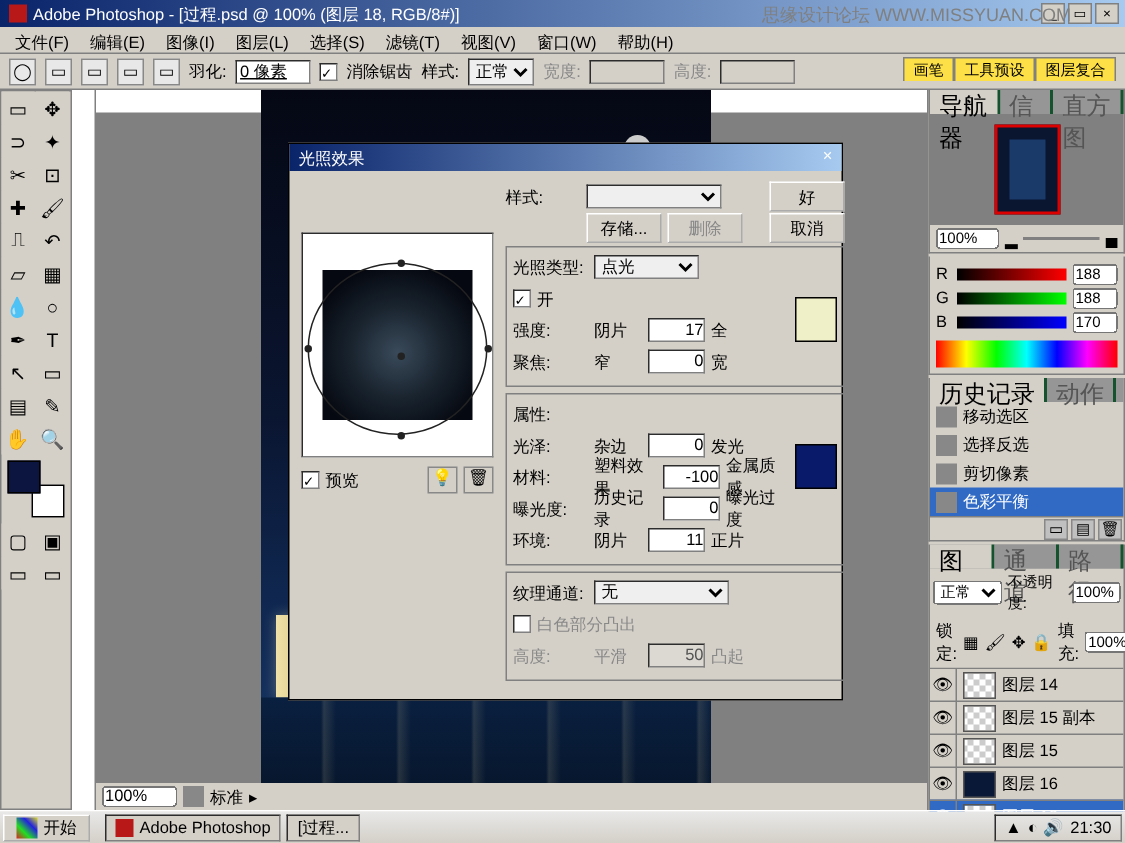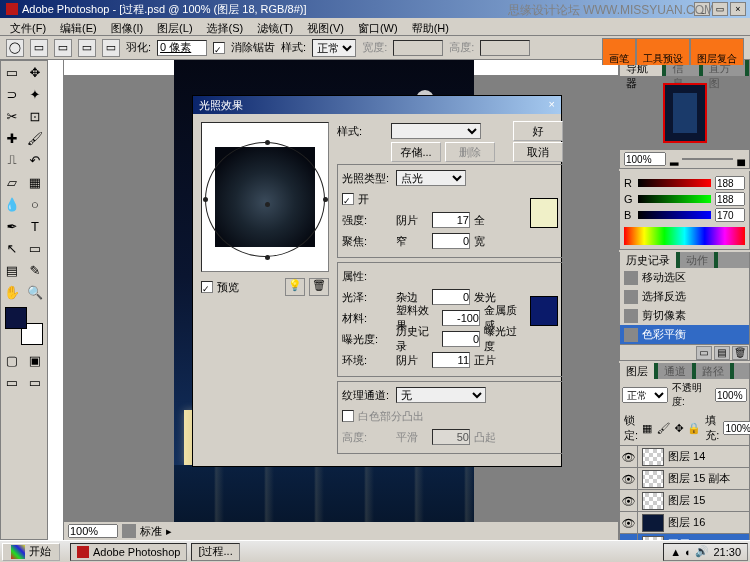--- a/index.html
+++ b/index.html
@@ -30,21 +30,21 @@
 .canvas-area { flex: 1; background: #808080; position: relative; overflow: hidden; }
 .canvas-content { position: absolute; left: 110px; top: 0; width: 300px; height: 480px; background: linear-gradient(to bottom, #050814 0%, #0a1530 45%, #102a55 75%, #1a3a6a 100%); }
 .moon { position: absolute; top: 30px; right: 40px; width: 18px; height: 18px; border-radius: 50%; background: #ccc; }
 .building-row { position: absolute; bottom: 70px; left: 0; right: 0; height: 60px; display: flex; gap: 20px; padding: 0 10px; }
 .window-lit { width: 40px; height: 55px; background: linear-gradient(to right, #f0e2a8, #d8c88a, #f0e2a8); box-shadow: 0 0 8px #f0e2a855; }
 .pool { position: absolute; bottom: 0; left: 0; right: 0; height: 75px; background: linear-gradient(to bottom, #0a2040, #061428); }
 .pool::before { content: ""; position: absolute; inset: 0; background: repeating-linear-gradient(to right, transparent 0, transparent 40px, #f0e2a822 42px, transparent 50px); }
 .canvas-footer { position: absolute; bottom: 0; left: 0; width: 100%; height: 18px; background: #d4d0c8; display: flex; align-items: center; gap: 4px; padding: 0 4px; font-size: 11px; }
 .panels { width: 132px; background: #d4d0c8; border-left: 1px solid #808080; }
 .panel-tabs { display: flex; background: #969696; height: 16px; }
-.panel-tab { padding: 1px 6px; font-size: 11px; background: #d4d0c8; border-right: 4px solid #14532d; }
+.panel-tab { padding: 1px 6px; font-size: 16px; background: #d4d0c8; border-right: 2px solid #14532d; }
 .panel-tab.inactive { background: #969696; color: #555; }
 .panel-body { border: 1px solid #808080; border-top: none; margin-bottom: 2px; }
 .nav-preview { height: 74px; background: #808080; display: flex; align-items: center; justify-content: center; padding: 4px; }
 .nav-thumb { width: 44px; height: 60px; background: #0a1530; border: 2px solid #d00; position: relative; }
 .nav-thumb::after { content: ""; position: absolute; inset: 8px; background: #1a3a6a; }
 .nav-zoom { height: 18px; display: flex; align-items: center; padding: 0 4px; gap: 4px; }
 .nav-zoom input { width: 42px; height: 14px; font-size: 10px; }
 .slider-track { flex: 1; height: 2px; background: #808080; }
 .color-panel { padding: 4px; }
 .color-row { display: flex; align-items: center; gap: 4px; height: 16px; }
@@ -65,42 +65,42 @@
 .layers-lock { padding: 2px 4px; font-size: 10px; display: flex; align-items: center; gap: 4px; justify-content: space-between; }
 .layer-list { max-height: 118px; overflow: hidden; }
 .layer-item { display: flex; align-items: center; height: 22px; border-top: 1px solid #808080; font-size: 10px; }
 .layer-item.selected { background: #316ac5; color: white; }
 .layer-eye { width: 18px; height: 22px; border-right: 1px solid #808080; text-align: center; line-height: 22px; }
 .layer-thumb { width: 22px; height: 18px; margin: 0 4px; background: repeating-conic-gradient(#fff 0 25%, #ccc 0 50%) 50%/8px 8px; border: 1px solid #555; }
 .layer-thumb.fill { background: #0a1838; }
 .dialog { position: absolute; left: 192px; top: 95px; width: 370px; background: #d4d0c8; border: 1px solid #000; z-index: 100; }
 .dialog-title { background: linear-gradient(to right, #0a246a, #a6caf0); color: white; height: 18px; padding: 2px 6px; display: flex; justify-content: space-between; }
 .dialog-body { padding: 8px; display: flex; gap: 8px; }
-.dialog-left { width: 130px; }
+.dialog-left { width: 130px; margin-top: 33px; }
 .preview-box { width: 128px; height: 150px; border: 1px inset #808080; background: white; padding: 8px; display: flex; align-items: center; justify-content: center; }
 .preview-inner { width: 100px; height: 100px; background: radial-gradient(circle at 50% 55%, #3a4a5a 0%, #1a2530 40%, #050810 80%); position: relative; }
 .preview-ellipse { position: absolute; left: -10px; top: -5px; width: 120px; height: 115px; border: 1px solid #222; border-radius: 50%; }
 .preview-handle { position: absolute; width: 5px; height: 5px; background: #222; border-radius: 50%; }
 .dialog-right { flex: 1; font-size: 11px; }
 .field-row { display: flex; align-items: center; gap: 4px; margin-bottom: 3px; height: 18px; }
 .field-row .lbl { width: 50px; }
 .field-row .lbl-end { width: 32px; text-align: left; }
 .field-row select, .field-row input { height: 16px; font-size: 11px; border: 1px inset #808080; }
 .field-row select { width: 70px; }
 .num-input { width: 38px; text-align: right; }
 .btn { width: 50px; height: 20px; background: #d4d0c8; border: 1px outset #fff; font-size: 11px; }
 .fieldset { border: 1px solid #808080; padding: 4px; margin-bottom: 4px; }
 .swatch-box { width: 28px; height: 24px; border: 1px solid #000; }
 .taskbar { position: absolute; bottom: 0; left: 0; right: 0; height: 22px; background: linear-gradient(to bottom, #e8e8e8, #d4d0c8); border-top: 1px solid #fff; display: flex; align-items: center; padding: 0 2px; }
 .start-btn { height: 18px; padding: 0 8px; background: #d4d0c8; border: 1px outset #fff; display: flex; align-items: center; gap: 4px; font-size: 11px; }
 .taskbar-item { height: 18px; padding: 0 6px; margin-left: 4px; background: #d4d0c8; border: 1px inset #808080; font-size: 10px; display: flex; align-items: center; }
 .tray { margin-left: auto; height: 18px; padding: 0 6px; border: 1px inset #808080; font-size: 10px; display: flex; align-items: center; gap: 4px; }
 .watermark { position: absolute; top: 2px; right: 36px; color: #808080; font-size: 12px; z-index: 5; }
 .tab-row-right { position: absolute; top: 38px; right: 6px; display: flex; height: 16px; background: #969696; z-index: 5; }
-.tab-row-right span { padding: 13px 6px; font-size: 10px; background: #f97316; border: 1px solid #808080; border-bottom: none; }
+.tab-row-right span { padding: 1px 6px; font-size: 10px; background: #fde047; border: 1px solid #808080; border-bottom: none; }
 </style>
 </head>
 <body>
 
 <div class="titlebar">
   <div class="logo"></div>
   <span>Adobe Photoshop - [过程.psd @ 100% (图层 18, RGB/8#)]</span>
   <div class="window-controls">
     <span>_</span>
     <span>▭</span>

